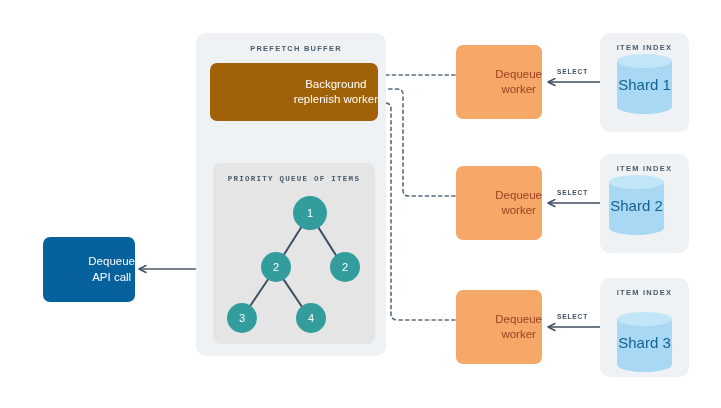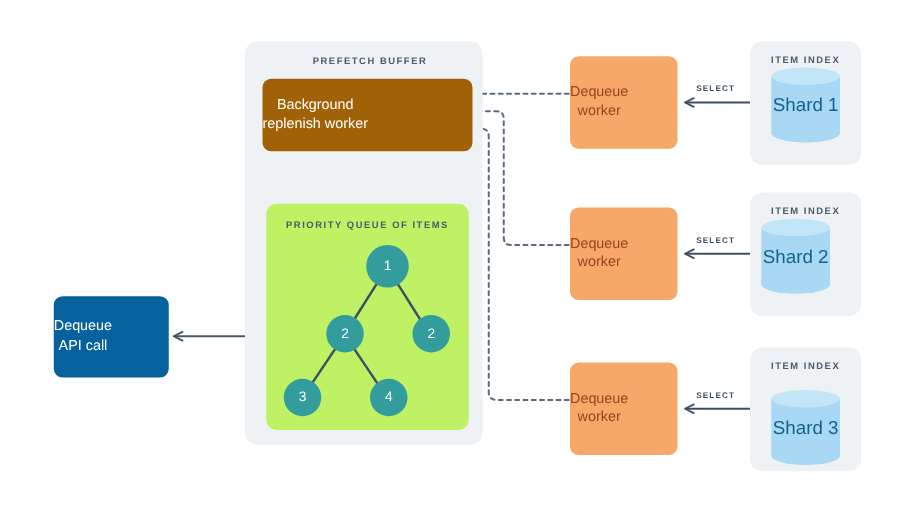--- a/index.html
+++ b/index.html
@@ -5,33 +5,33 @@
   html,body{margin:0;padding:0;background:#ffffff;}
   body{width:721px;height:408px;overflow:hidden;
        font-family:"Liberation Sans","DejaVu Sans",sans-serif;}
   #stage{position:relative;width:721px;height:408px;background:#ffffff;}
 
   
   .abs{position:absolute;box-sizing:border-box;}
 
   
   .panel{background:#eef2f5;border-radius:10px;}
-  .card{background:#bef264;border-radius:8px;}
+  .card{background:#e5e5e5;border-radius:8px;font-family:Liberation Mono, monospace;}
 
   
   .caption{
     font-size:7.5px;font-weight:bold;letter-spacing:1.25px;
     color:#4a5b6b;text-align:center;white-space:nowrap;
     text-transform:uppercase;
   }
 
   
   .block{
-    display:flex;align-items:center;justify-content:flex-start;
-    text-align:center;line-height:1.32;border-radius:7px;
+    display:flex;align-items:center;justify-content:flex-end;
+    text-align:center;line-height:1.32;border-radius:7px;padding-left:14px;
   }
   .block-dark{background:#a16207;color:#ffffff;font-size:11.5px;}
   .block-blue{background:#06619c;color:#ffffff;font-size:11.5px;}
   .block-orange{background:#f5a868;color:#9c4122;font-size:11.5px;}
 
   
   .cyl{position:absolute;}
   .cyl .body{position:absolute;left:0;right:0;top:7px;bottom:0;
      background:#a8d8f3;border-radius:0 0 50% 50%/0 0 14% 14%;}
   .cyl .top{position:absolute;left:0;right:0;top:0;height:14px;

